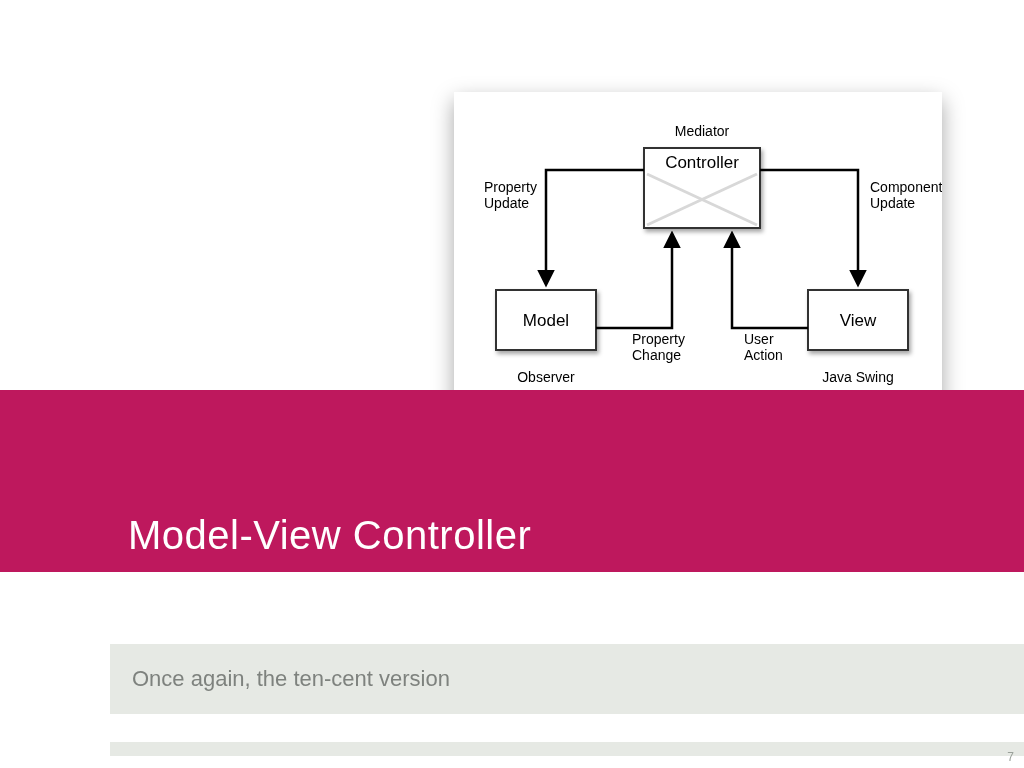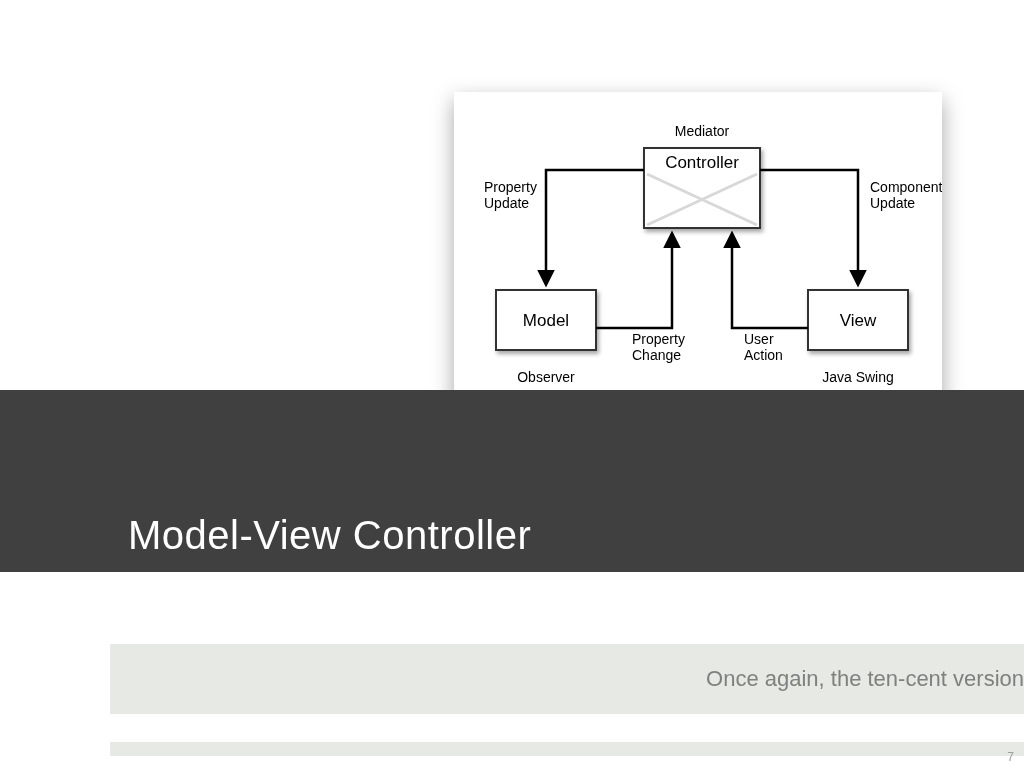--- a/index.html
+++ b/index.html
@@ -4,23 +4,23 @@
 <style>
 * { margin: 0; padding: 0; box-sizing: border-box; }
 html, body { width: 1024px; height: 768px; overflow: hidden; font-family: "Century Gothic", "Avant Garde", sans-serif; background: #fff; }
 .slide { position: relative; width: 1024px; height: 768px; }
 
 
 .diagram-panel { position: absolute; left: 454px; top: 92px; width: 488px; height: 332px; background: #fff; box-shadow: 0 8px 20px rgba(0,0,0,.35); }
 .diag-svg { display:block; width:100%; height:100%; }
 
 
-.dark-band { position: absolute; left: 0; right: 0; top: 390px; height: 182px; background: #404040; }
+.dark-band { position: absolute; left: 0; right: 0; top: 390px; height: 182px; background: #be185d; }
 .title { position: absolute; left: 128px; bottom: 14px; color: #fff; font-size: 40px; font-weight: 300; letter-spacing: .5px; }
-.sub-band { position: absolute; left: 110px; top: 644px; right: 0; height: 70px; background: #e6e9e4; display:flex; align-items:center; padding-left: 22px; color:#7e827e; font-size:22px; font-weight:300;justify-content:flex-end; }
+.sub-band { position: absolute; left: 110px; top: 644px; right: 0; height: 70px; background: #e6e9e4; display:flex; align-items:center; padding-left: 22px; color:#7e827e; font-size:22px; font-weight:300; }
 .foot-band { position: absolute; left: 110px; top: 742px; right: 0; height: 14px; background: #e6e9e4; }
 .pagenum { position: absolute; right: 10px; bottom: 4px; color:#9aa19a; font-size: 12px; }
 </style>
 </head>
 <body>
 
 <div class="slide">
 
   <div class="diagram-panel">
     <svg class="diag-svg" viewBox="0 0 488 332">

